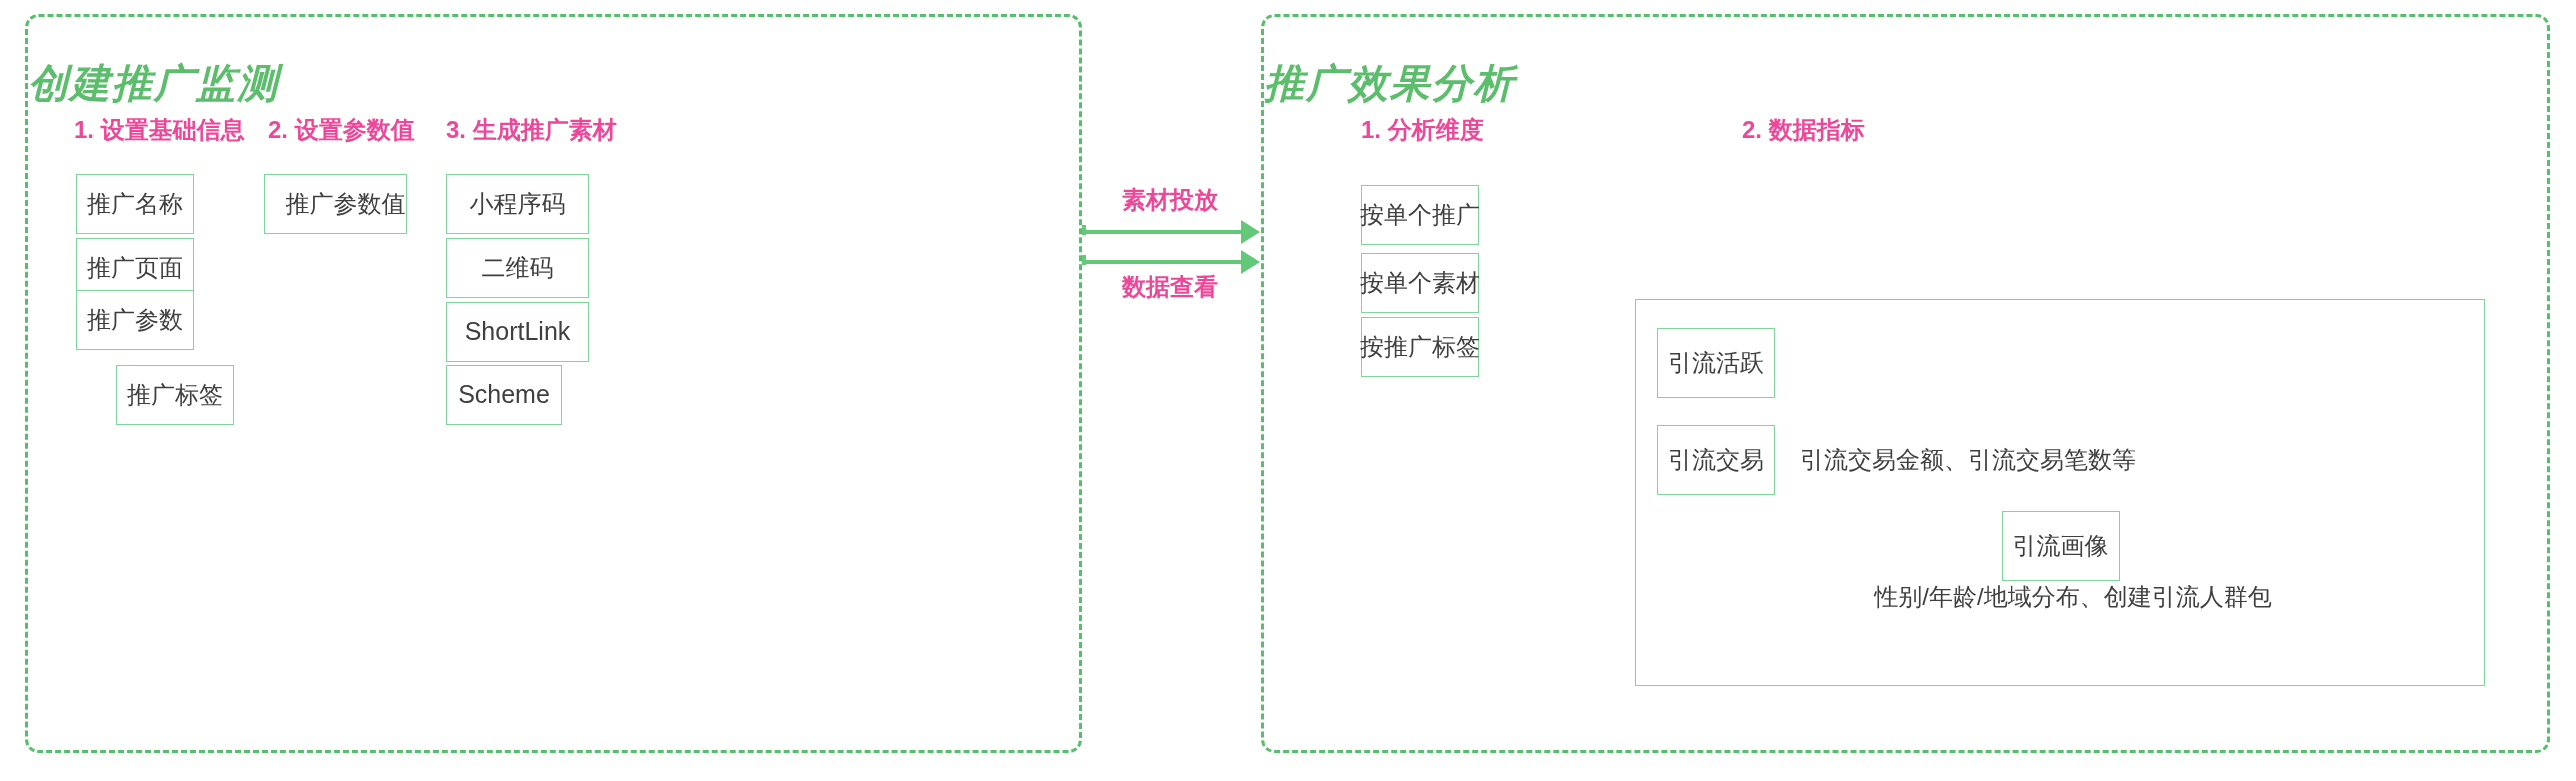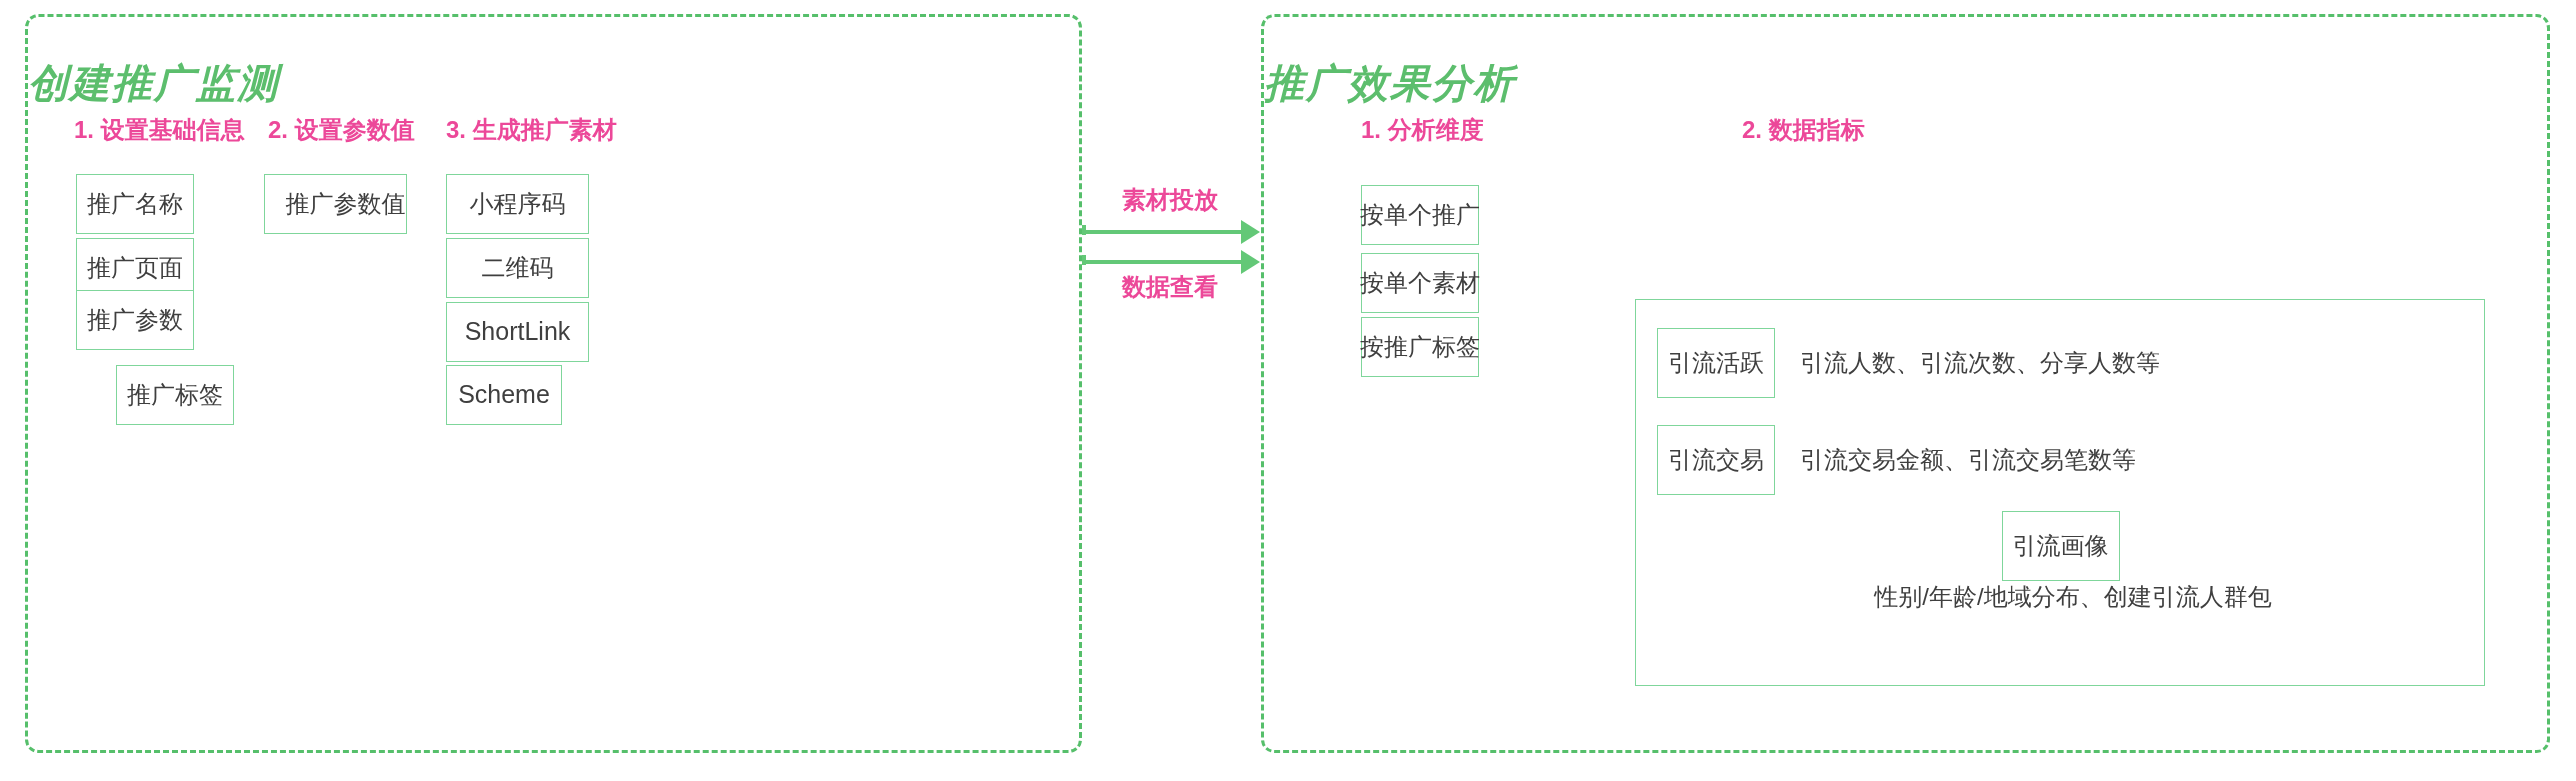--- a/index.html
+++ b/index.html
@@ -184,21 +184,20 @@
     <div class="step-heading" style="left:478px; top:97px;">2. 数据指标</div>
 
     <div class="box" style="left:97px; top:168px; width:118px; height:60px;">按单个推广</div>
     <div class="box" style="left:97px; top:236px; width:118px; height:60px;">按单个素材</div>
     <div class="box" style="left:97px; top:300px; width:118px; height:60px;">按推广标签</div>
   </div>
 
   <div id="metrics-panel">
     <div class="metric-row" style="top:17.4px;">
       <div class="metric-chip">引流活跃</div>
-      <div class="metric-desc">引流人数、引流次数、分享人数等</div>
     </div>
     <div class="metric-row" style="top:114px;">
       <div class="metric-chip">引流交易</div>
       <div class="metric-desc">引流交易金额、引流交易笔数等</div>
     </div>
     <div class="metric-row" style="top:211px;flex-direction:column;">
       <div class="metric-chip">引流画像</div>
       <div class="metric-desc">性别/年龄/地域分布、创建引流人群包</div>
     </div>
   </div>

